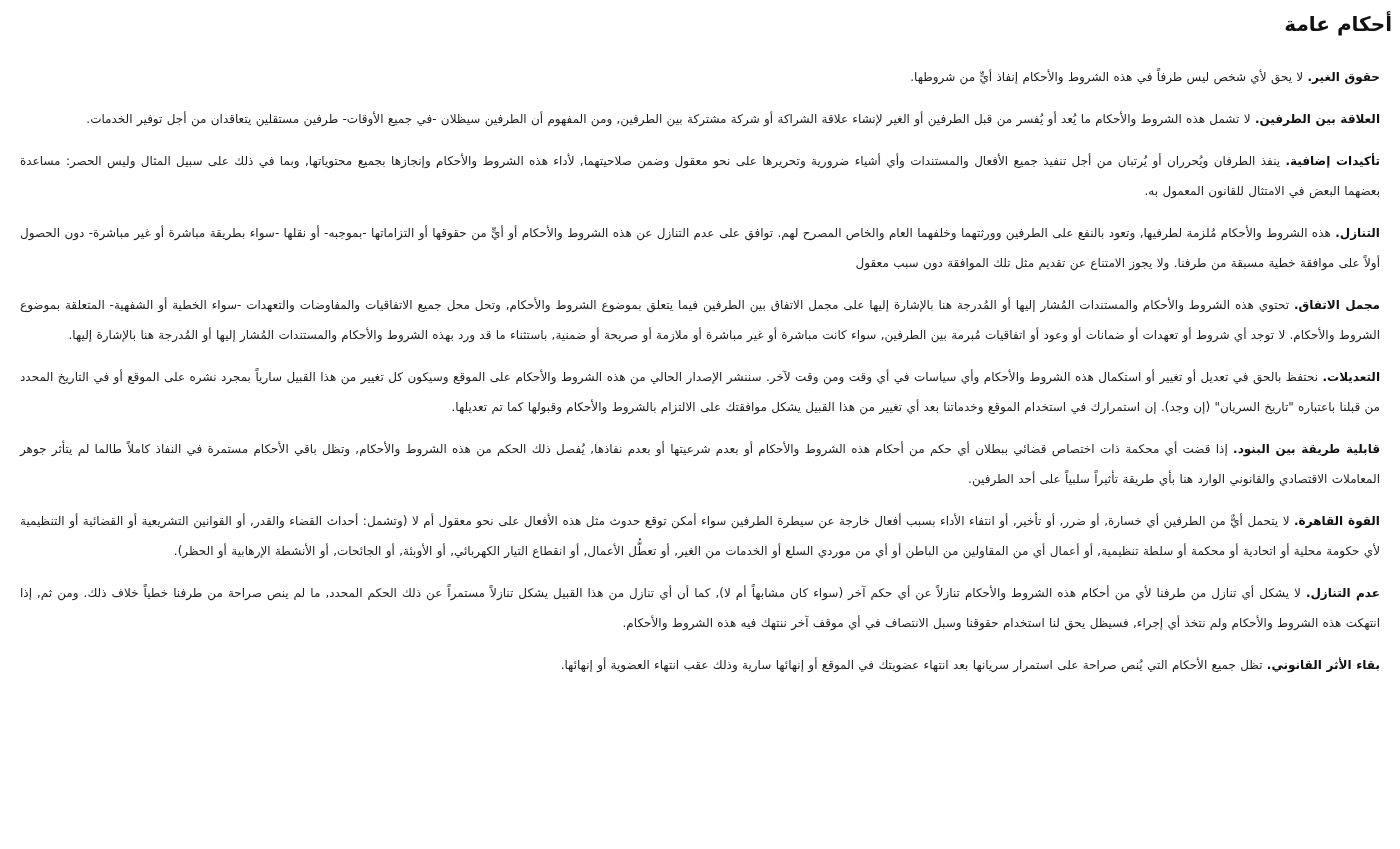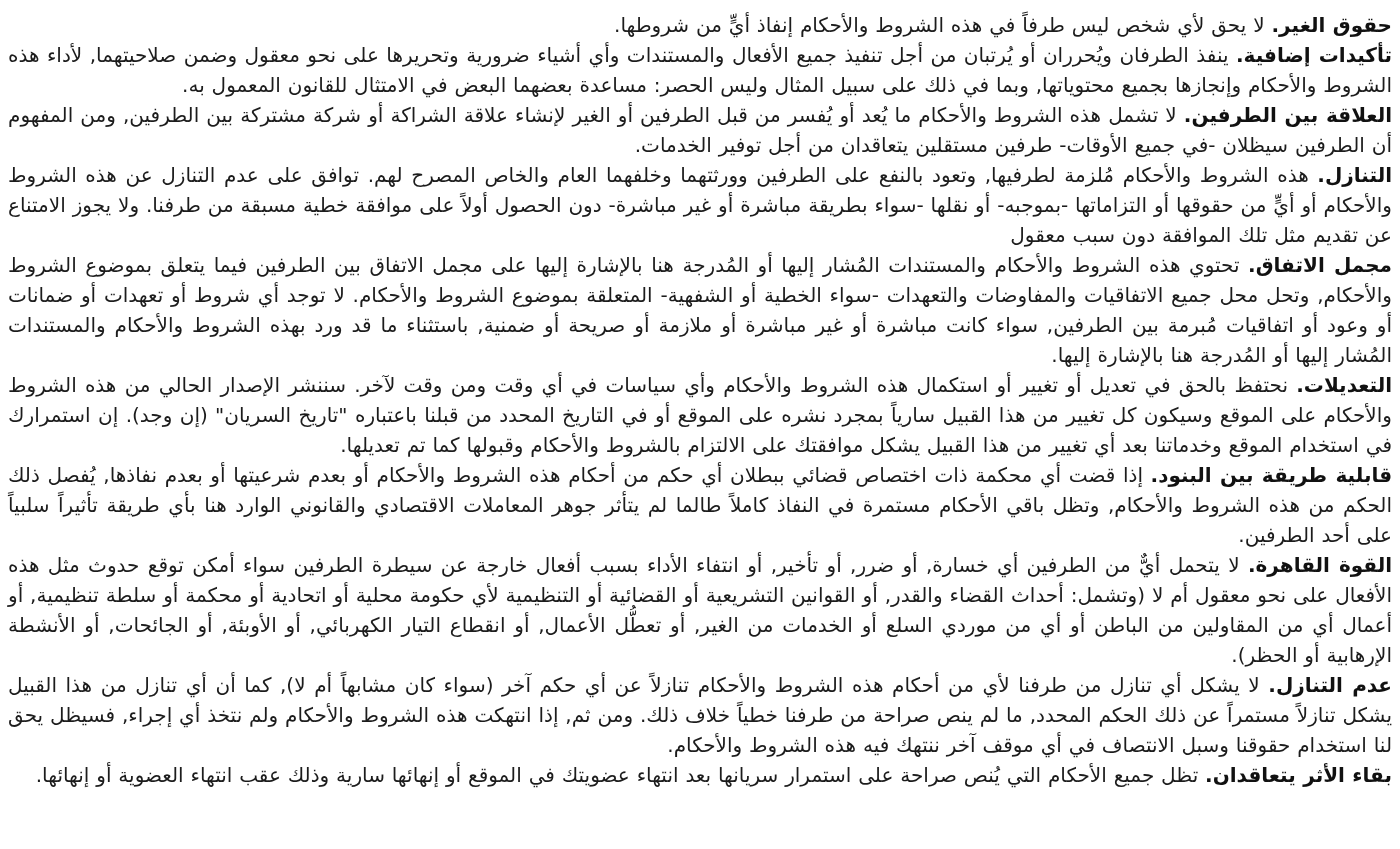--- a/index.html
+++ b/index.html
@@ -22,52 +22,53 @@
     color: #1c1c1c;
   }
   .doc-title {
     font-size: 20px;
     font-weight: bold;
     margin: 2px 0 26px 0;
     text-align: right;
     color: #111111;
   }
   .clause {
-    font-size: 20px;
+    font-size: 12px;
     line-height: 30px;
-    margin: 0;
+    margin: 12px;
     text-align: justify;
     text-align-last: right;
     word-spacing: 0.5px;
     color: #1c1c1c;
   }
   .clause strong {
     font-weight: bold;
     color: #111111;
   }
 </style>
 </head>
 <body>
 
 <div class="page">
 
+  <h1 class="doc-title">أحكام عامة</h1>
 
   <p class="clause"><strong>حقوق الغير.</strong> <span>لا يحق لأي شخص ليس طرفاً في هذه الشروط والأحكام إنفاذ أيٍّ من شروطها.</span></p>
 
+  <p class="clause"><strong>العلاقة بين الطرفين.</strong> <span>لا تشمل هذه الشروط والأحكام ما يُعد أو يُفسر من قبل الطرفين أو الغير لإنشاء علاقة الشراكة أو شركة مشتركة بين الطرفين, ومن المفهوم أن الطرفين سيظلان -في جميع الأوقات- طرفين مستقلين يتعاقدان من أجل توفير الخدمات.</span></p>
+
   <p class="clause"><strong>تأكيدات إضافية.</strong> <span>ينفذ الطرفان ويُحرران أو يُرتبان من أجل تنفيذ جميع الأفعال والمستندات وأي أشياء ضرورية وتحريرها على نحو معقول وضمن صلاحيتهما, لأداء هذه الشروط والأحكام وإنجازها بجميع محتوياتها, وبما في ذلك على سبيل المثال وليس الحصر: مساعدة بعضهما البعض في الامتثال للقانون المعمول به.</span></p>
-
-  <p class="clause"><strong>العلاقة بين الطرفين.</strong> <span>لا تشمل هذه الشروط والأحكام ما يُعد أو يُفسر من قبل الطرفين أو الغير لإنشاء علاقة الشراكة أو شركة مشتركة بين الطرفين, ومن المفهوم أن الطرفين سيظلان -في جميع الأوقات- طرفين مستقلين يتعاقدان من أجل توفير الخدمات.</span></p>
 
   <p class="clause"><strong>التنازل.</strong> <span>هذه الشروط والأحكام مُلزمة لطرفيها, وتعود بالنفع على الطرفين وورثتهما وخلفهما العام والخاص المصرح لهم. توافق على عدم التنازل عن هذه الشروط والأحكام أو أيٍّ من حقوقها أو التزاماتها -بموجبه- أو نقلها -سواء بطريقة مباشرة أو غير مباشرة- دون الحصول أولاً على موافقة خطية مسبقة من طرفنا. ولا يجوز الامتناع عن تقديم مثل تلك الموافقة دون سبب معقول</span></p>
 
   <p class="clause"><strong>مجمل الاتفاق.</strong> <span>تحتوي هذه الشروط والأحكام والمستندات المُشار إليها أو المُدرجة هنا بالإشارة إليها على مجمل الاتفاق بين الطرفين فيما يتعلق بموضوع الشروط والأحكام, وتحل محل جميع الاتفاقيات والمفاوضات والتعهدات -سواء الخطية أو الشفهية- المتعلقة بموضوع الشروط والأحكام. لا توجد أي شروط أو تعهدات أو ضمانات أو وعود أو اتفاقيات مُبرمة بين الطرفين, سواء كانت مباشرة أو غير مباشرة أو ملازمة أو صريحة أو ضمنية, باستثناء ما قد ورد بهذه الشروط والأحكام والمستندات المُشار إليها أو المُدرجة هنا بالإشارة إليها.</span></p>
 
   <p class="clause"><strong>التعديلات.</strong> <span>نحتفظ بالحق في تعديل أو تغيير أو استكمال هذه الشروط والأحكام وأي سياسات في أي وقت ومن وقت لآخر. سننشر الإصدار الحالي من هذه الشروط والأحكام على الموقع وسيكون كل تغيير من هذا القبيل سارياً بمجرد نشره على الموقع أو في التاريخ المحدد من قبلنا باعتباره "تاريخ السريان" (إن وجد). إن استمرارك في استخدام الموقع وخدماتنا بعد أي تغيير من هذا القبيل يشكل موافقتك على الالتزام بالشروط والأحكام وقبولها كما تم تعديلها.</span></p>
 
   <p class="clause"><strong>قابلية طريقة بين البنود.</strong> <span>إذا قضت أي محكمة ذات اختصاص قضائي ببطلان أي حكم من أحكام هذه الشروط والأحكام أو بعدم شرعيتها أو بعدم نفاذها, يُفصل ذلك الحكم من هذه الشروط والأحكام, وتظل باقي الأحكام مستمرة في النفاذ كاملاً طالما لم يتأثر جوهر المعاملات الاقتصادي والقانوني الوارد هنا بأي طريقة تأثيراً سلبياً على أحد الطرفين.</span></p>
 
   <p class="clause"><strong>القوة القاهرة.</strong> <span>لا يتحمل أيٌّ من الطرفين أي خسارة, أو ضرر, أو تأخير, أو انتفاء الأداء بسبب أفعال خارجة عن سيطرة الطرفين سواء أمكن توقع حدوث مثل هذه الأفعال على نحو معقول أم لا (وتشمل: أحداث القضاء والقدر, أو القوانين التشريعية أو القضائية أو التنظيمية لأي حكومة محلية أو اتحادية أو محكمة أو سلطة تنظيمية, أو أعمال أي من المقاولين من الباطن أو أي من موردي السلع أو الخدمات من الغير, أو تعطُّل الأعمال, أو انقطاع التيار الكهربائي, أو الأوبئة, أو الجائحات, أو الأنشطة الإرهابية أو الحظر).</span></p>
 
   <p class="clause"><strong>عدم التنازل.</strong> <span>لا يشكل أي تنازل من طرفنا لأي من أحكام هذه الشروط والأحكام تنازلاً عن أي حكم آخر (سواء كان مشابهاً أم لا), كما أن أي تنازل من هذا القبيل يشكل تنازلاً مستمراً عن ذلك الحكم المحدد, ما لم ينص صراحة من طرفنا خطياً خلاف ذلك. ومن ثم, إذا انتهكت هذه الشروط والأحكام ولم نتخذ أي إجراء, فسيظل يحق لنا استخدام حقوقنا وسبل الانتصاف في أي موقف آخر ننتهك فيه هذه الشروط والأحكام.</span></p>
 
-  <p class="clause"><strong>بقاء الأثر يتعاقدان.</strong> <span>تظل جميع الأحكام التي يُنص صراحة على استمرار سريانها بعد انتهاء عضويتك في الموقع أو إنهائها سارية وذلك عقب انتهاء العضوية أو إنهائها.</span></p>
+  <p class="clause"><strong>بقاء الأثر القانوني.</strong> <span>تظل جميع الأحكام التي يُنص صراحة على استمرار سريانها بعد انتهاء عضويتك في الموقع أو إنهائها سارية وذلك عقب انتهاء العضوية أو إنهائها.</span></p>
 
 </div>
 
 </body></html>

